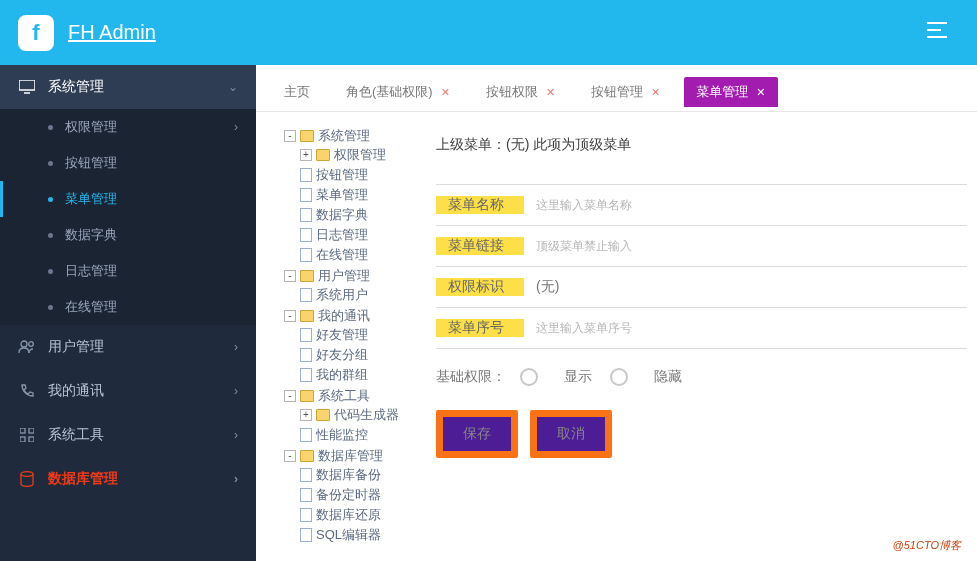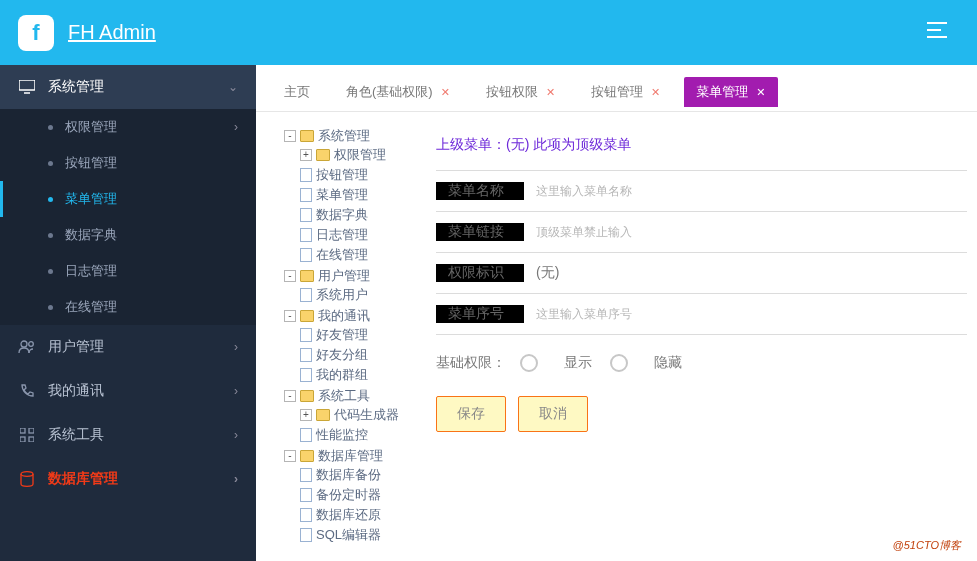--- a/index.html
+++ b/index.html
@@ -40,33 +40,33 @@
   .tree-pane { width:170px; padding:14px 8px 14px 12px; border-right:0; font-size:13px; color:#5b6a82; overflow:auto; }
   .tree ul { list-style:none; padding-left:16px; position:relative; }
   .tree li { position:relative; padding:1px 0 1px 0; }
   .tree .node { display:flex; align-items:center; cursor:pointer; }
   .tree .toggle { width:12px; height:12px; border:1px solid #b5b5b5; font-size:10px; line-height:9px; text-align:center; margin-right:4px; color:#555; background:#fff; }
   .tree .fold { width:14px; height:12px; background:#f9d36b; border:1px solid #caa637; border-radius:1px; margin-right:4px; }
   .tree .file { width:12px; height:14px; border:1px solid #9ab2d2; background:#fff; margin-right:4px; position:relative; }
   .tree .label { white-space:nowrap; }
 
   .form-pane { flex:1; padding:24px 10px 10px 10px; font-size:14px; color:#666; }
-  .parent-row { margin-bottom:16px; color:#6d28d9; }
+  .parent-row { margin-bottom:30px; color:#404040; }
   .field { display:flex; align-items:center; border:1px solid #dcdcdc; border-left:0; border-right:0; height:42px; margin-bottom:-1px; }
   .field + .field { }
-  .field-label { width:88px; padding-left:12px; color:#666; background:#000000; }
+  .field-label { width:88px; padding-left:12px; color:#666; background:#fde047; }
   .field input { flex:1; border:0; outline:0; height:100%; padding:0 12px; font-size:12px; color:#333; }
   .field .static { flex:1; padding:0 12px; color:#777; }
   .field input::placeholder { color:#b6b6b6; }
   .status-row { display:flex; align-items:center; margin-top:20px; }
   .status-row .lbl { margin-right:14px; color:#787878; }
   .radio { width:18px; height:18px; border:2px solid #c7c7c7; border-radius:50%; margin-right:6px; display:inline-block; vertical-align:middle; }
   .radio-item { display:inline-flex; align-items:center; margin-right:18px; cursor:pointer; color:#787878;gap:20px; }
   .btn-row { margin-top:24px; display:flex; }
-  .btn { padding:8px 20px; background:#fef9c3; border:1px solid #f97316; color:#888; border-radius:2px; margin-right:12px; cursor:pointer; font-size:14px; }
+  .btn { padding:8px 20px; background:#4c1d95; border:7px solid #f97316; color:#888; border-radius:2px; margin-right:12px; cursor:pointer; font-size:14px; }
   .watermark { position:absolute; right:16px; bottom:8px; color:#c2410c; font-size:11px; font-style:italic; }
 </style>
 </head>
 <body>
 
 <div class="header">
   <div class="logo-badge">
       <span>f</span>
     </div>
   <div class="brand">FH Admin</div>

